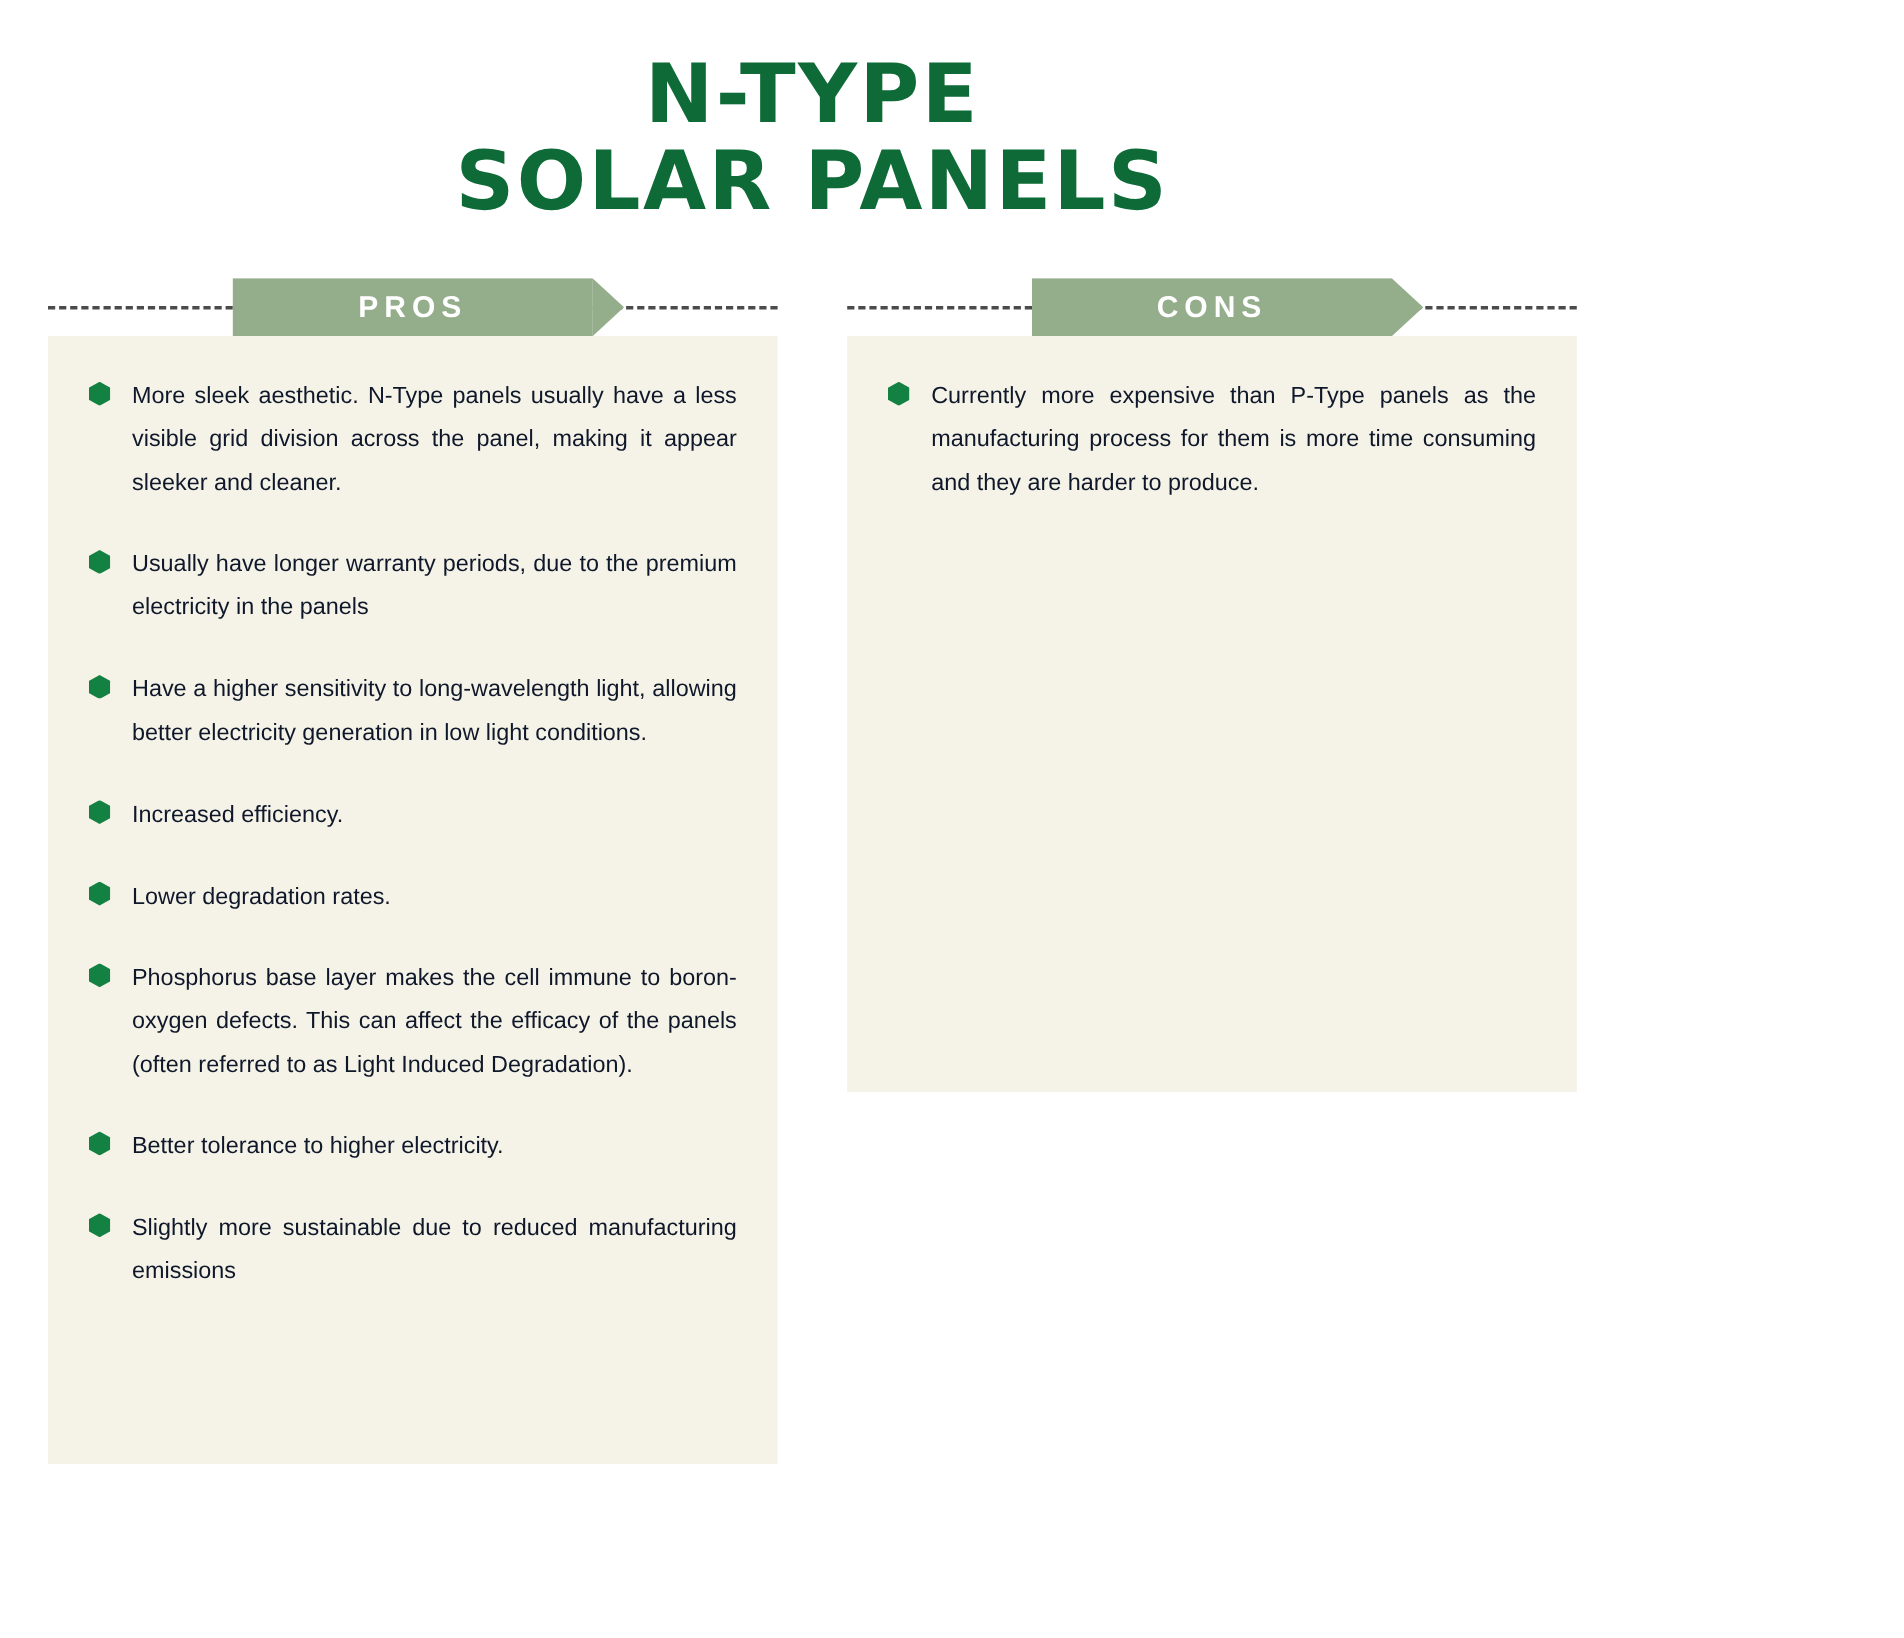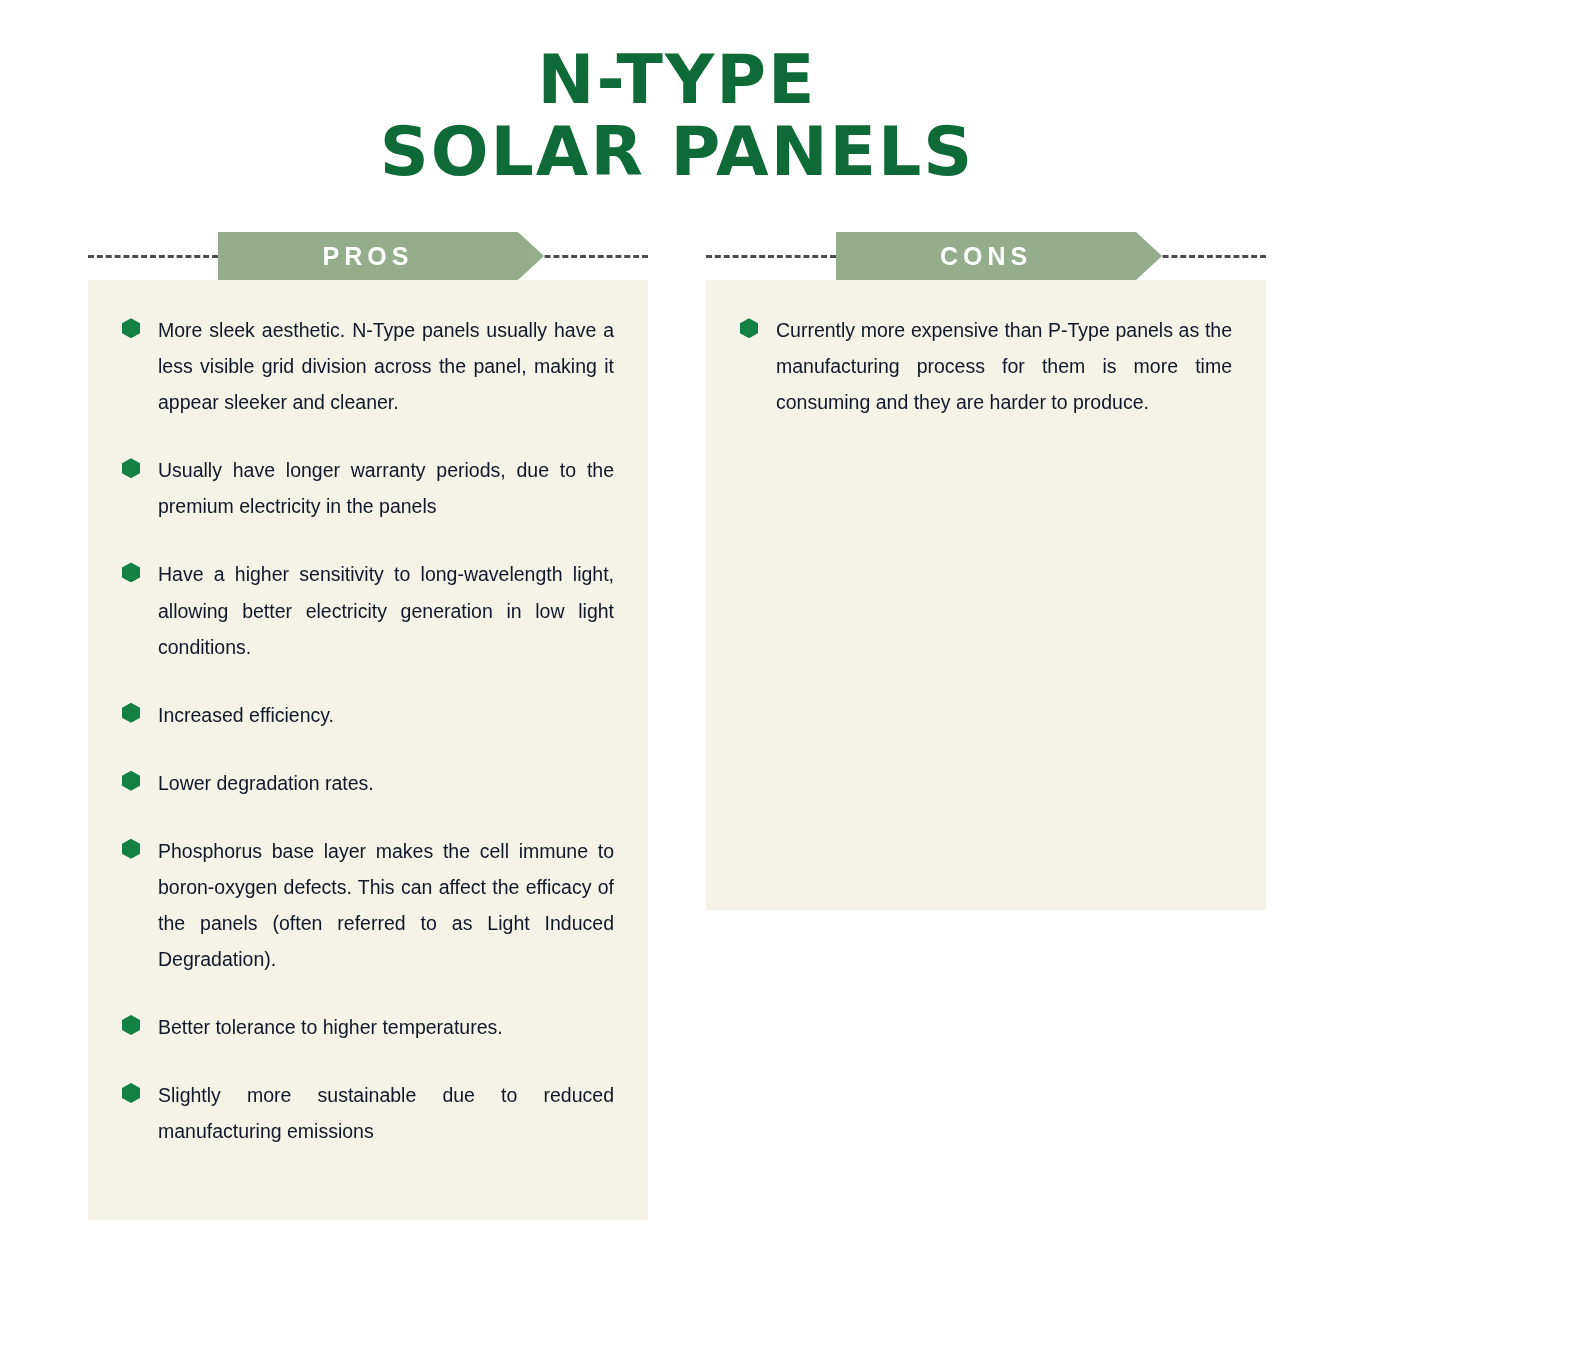--- a/index.html
+++ b/index.html
@@ -36,21 +36,21 @@
   }
   .title-line-1 { font-size: 68px; }
   .title-line-2 { font-size: 68px; }
 
   
   .columns {
     display: flex;
     justify-content: center;
     gap: 58px;
     margin-top: 44px;
-    padding: 0 88px;
+    padding: 0 40px;
     box-sizing: border-box;
   }
   .column {
     width: 672px;
     position: relative;
   }
 
   
   .banner-row {
     position: relative;
@@ -174,21 +174,21 @@
           <li>
             <span class="hex"></span>
             <span class="item-text">Lower degradation rates.</span>
           </li>
           <li>
             <span class="hex"></span>
             <span class="item-text">Phosphorus base layer makes the cell immune to boron-oxygen defects. This can affect the efficacy of the panels (often referred to as Light Induced Degradation).</span>
           </li>
           <li>
             <span class="hex"></span>
-            <span class="item-text">Better tolerance to higher temperatures.</span>
+            <span class="item-text">Better tolerance to higher electricity.</span>
           </li>
           <li>
             <span class="hex"></span>
             <span class="item-text">Slightly more sustainable due to reduced manufacturing emissions</span>
           </li>
         </ul>
       </div>
     </div>
 
     <div class="column">

